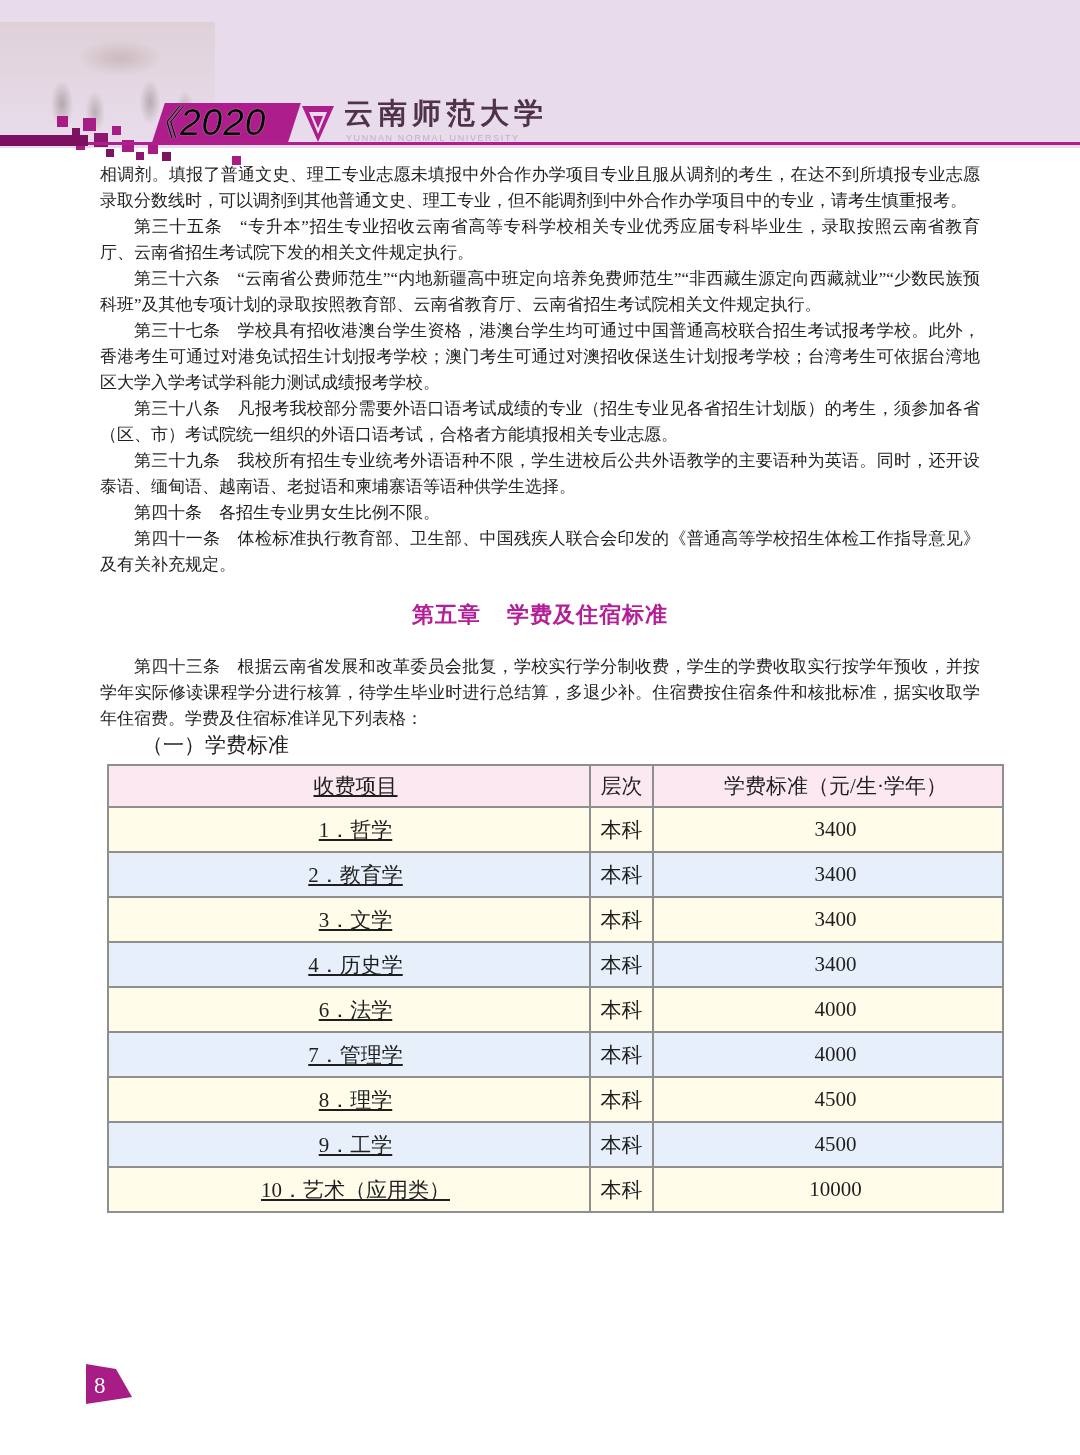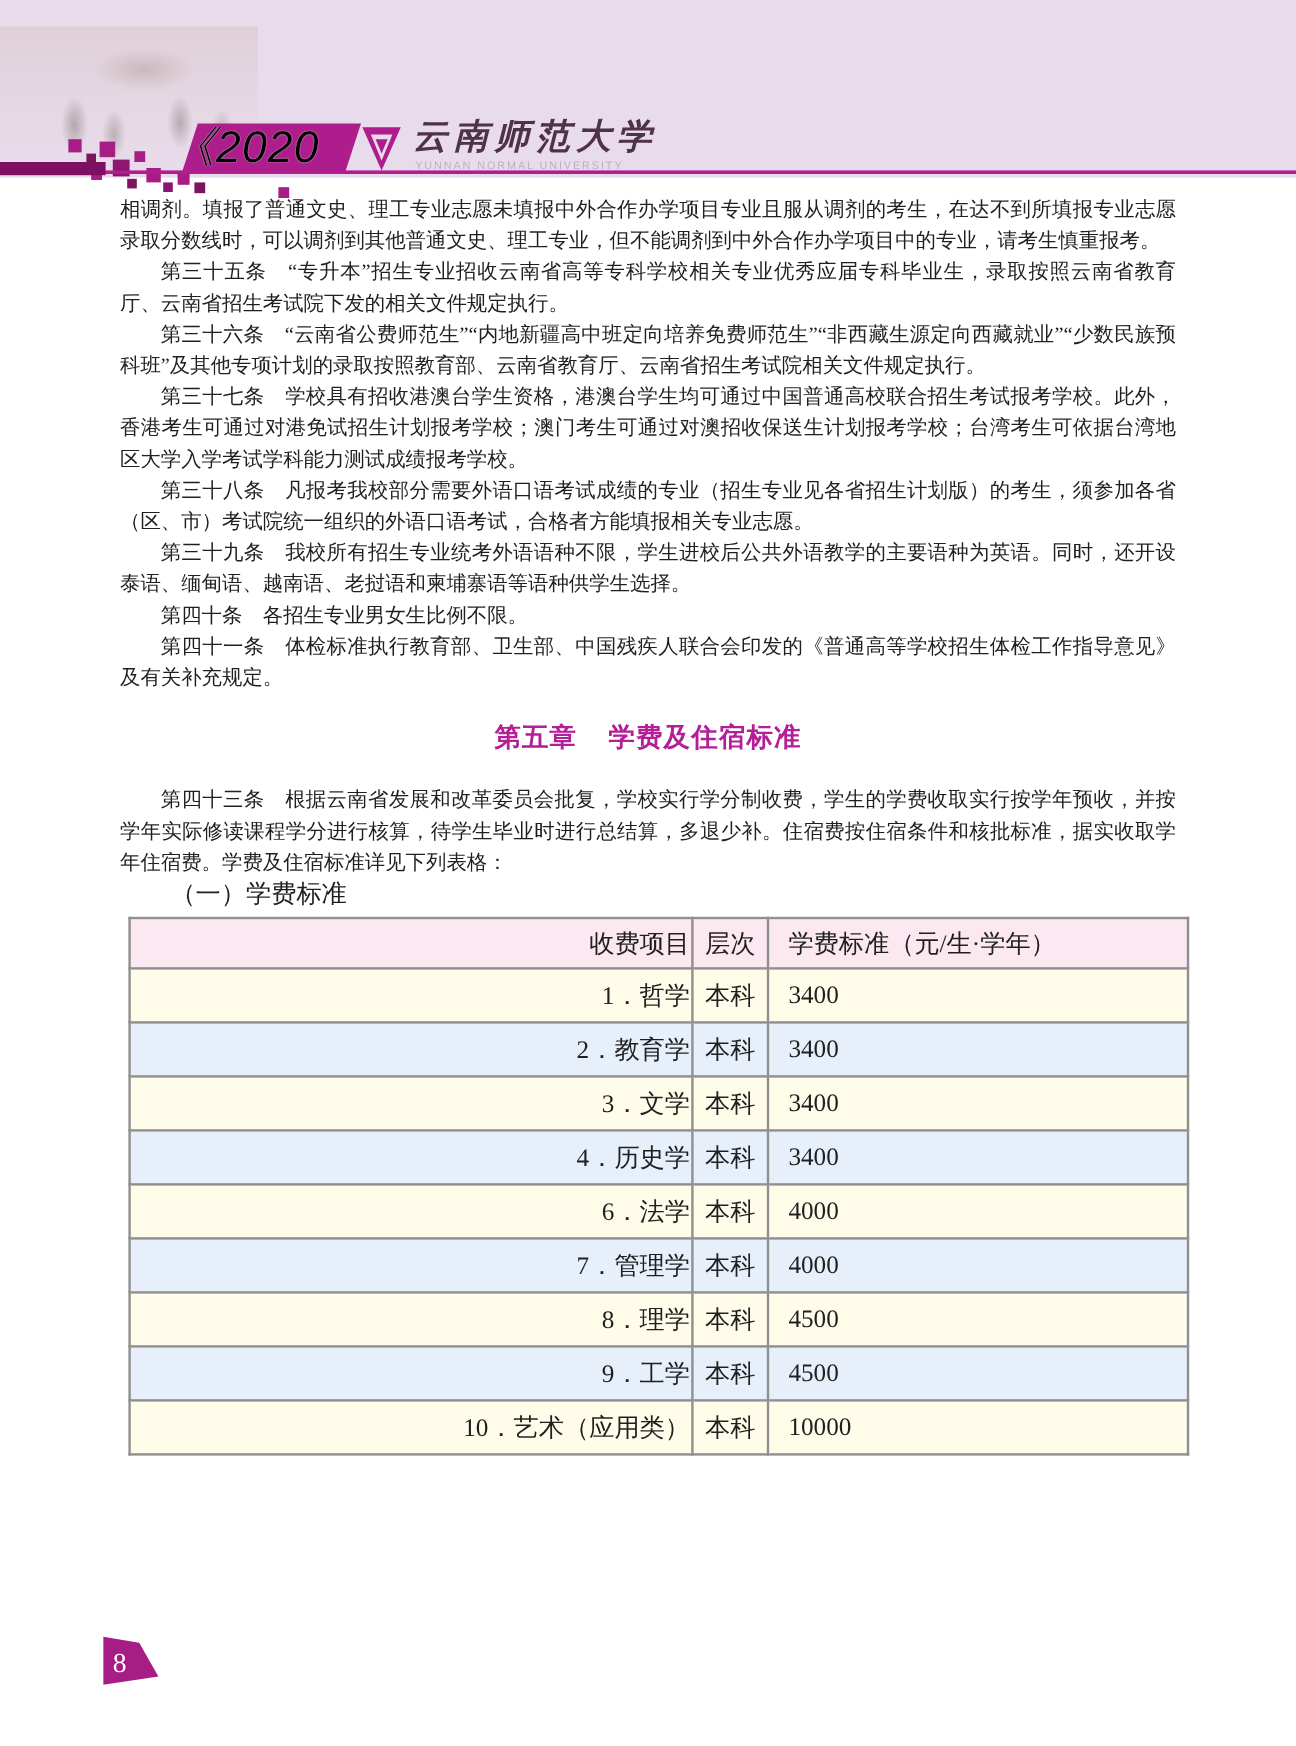--- a/index.html
+++ b/index.html
@@ -28,21 +28,21 @@
   .banner-text{
     position:absolute;left:142px;top:102px;width:170px;height:44px;
     color:#000000;font-family:Liberation Sans, sans-serif;
     font-size:37px;line-height:42px;font-style:italic;letter-spacing:1px;
     text-shadow:0 0 1px #ffffff;
   }
   .triangle-logo{position:absolute;left:300px;top:104px;}
   .uni-zh{
     position:absolute;left:344px;top:94px;width:300px;
     font-family:"DejaVu Serif","Liberation Serif",serif;
-    font-weight:bold;font-style:italic;font-size:29px;letter-spacing:5px;color:#503248;
+    font-weight:bold;font-size:29px;letter-spacing:5px;color:#503248;
   }
   .uni-en{
     position:absolute;left:346px;top:133px;
     font-family:"Liberation Sans","DejaVu Sans",sans-serif;
     font-size:9px;letter-spacing:1.6px;color:#bfaec3;
   }
   .rule{position:absolute;left:0;top:142px;width:1080px;height:3px;background:#b01f8e;}
   .rule-left{position:absolute;left:0;top:135px;width:88px;height:11px;background:#7e1062;}
   
   .main{position:absolute;left:100px;top:162px;width:880px;}
@@ -57,23 +57,23 @@
   .chapter-heading .gap{display:inline-block;width:26px;}
   .caption{font-size:21px;line-height:26px;text-indent:2em;margin:0;}
   
   table.fee{
     border-collapse:collapse;table-layout:fixed;width:867px;margin:6px 0 0 7px;
     font-size:21px;
   }
   table.fee th, table.fee td{border:2px solid #8f8f8f;font-weight:normal;}
   table.fee th{height:38px;background:#fce8f0;text-align:center;}
   table.fee td{height:41px;}
-  table.fee .c-item{width:465px;text-align:right;padding-left:1px;}
+  table.fee .c-item{width:465px;text-align:center;padding-left:14px;text-decoration:underline;}
   table.fee .c-level{width:59px;text-align:center;}
-  table.fee .c-fee{width:331px;text-align:left;padding-left:16px;}
+  table.fee .c-fee{width:331px;text-align:center;padding-left:16px;}
   table.fee tbody tr:nth-child(odd) td{background:#fffdea;}
   table.fee tbody tr:nth-child(even) td{background:#e6effa;}
   
   .page-badge{position:absolute;left:86px;top:1361px;width:48px;height:45px;}
   .page-badge text{font-family:"Liberation Serif","DejaVu Serif",serif;}
 </style>
 </head>
 <body>
 
 <div class="header">

